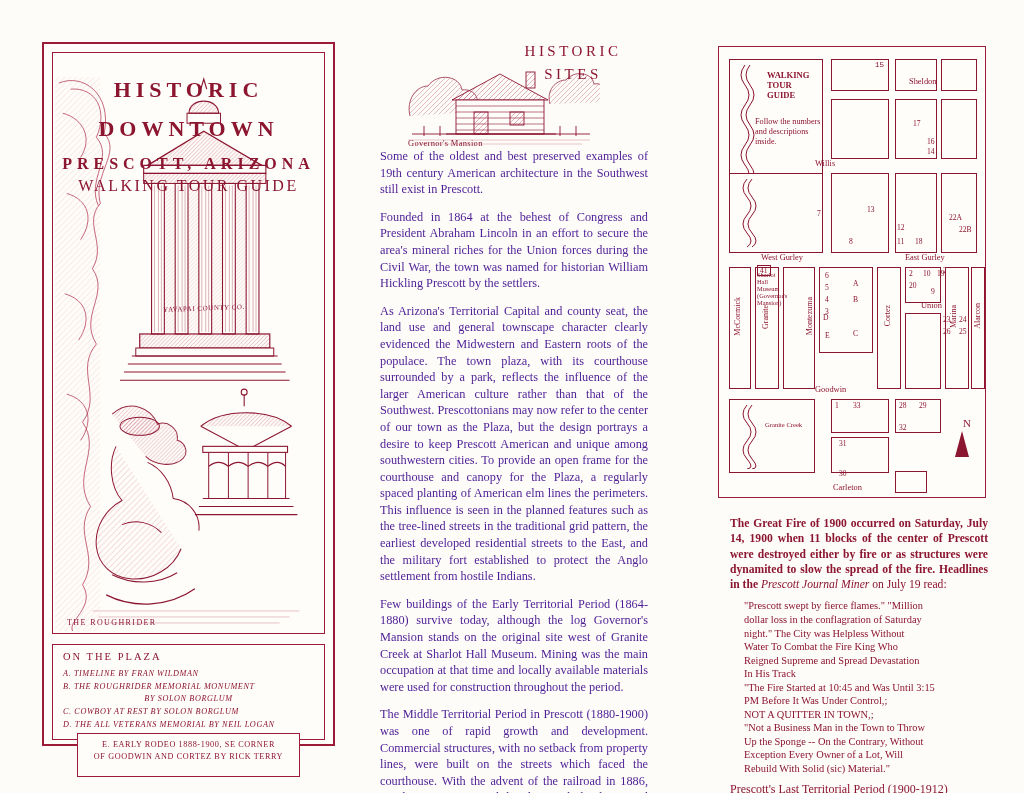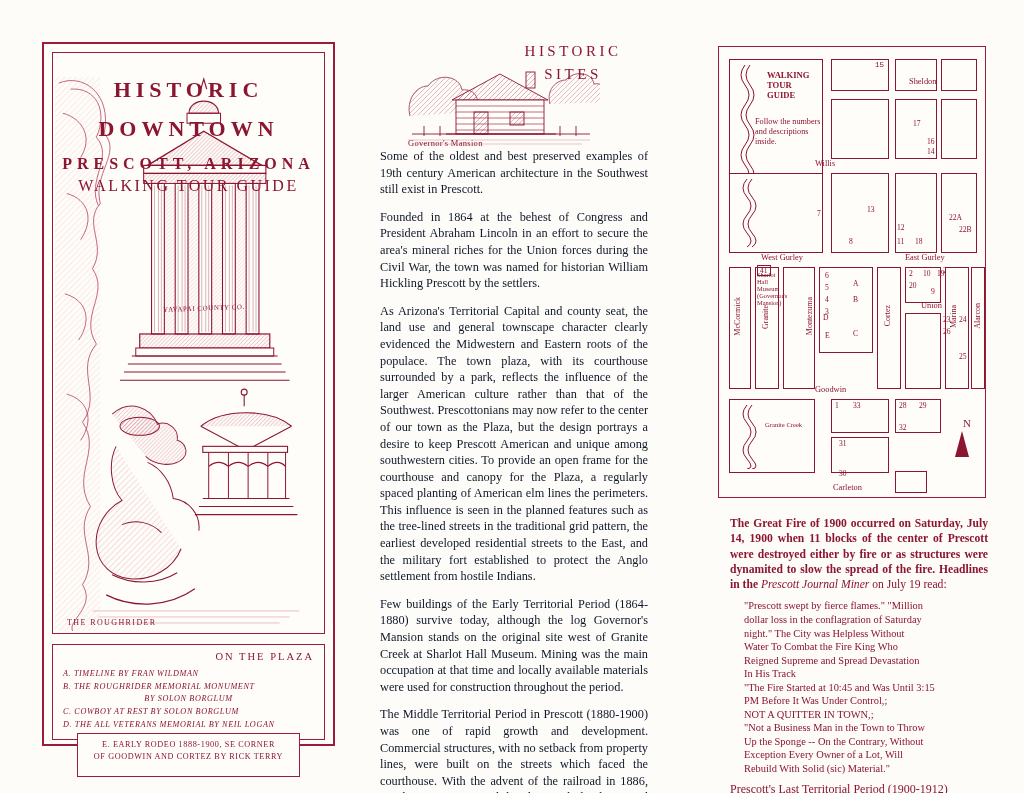--- a/index.html
+++ b/index.html
@@ -46,21 +46,21 @@
   .roughrider-cap{
     position:absolute;left:14px;bottom:6px;font-size:8px;letter-spacing:1.4px;
     color:#8c1530;
   }
   .plaza-box{
     position:absolute;left:8px;top:600px;right:8px;height:96px;
     border:1px solid #9c1b39;
     padding:6px 10px;box-sizing:border-box;
   }
   .plaza-title{
-    text-align:right;font-size:10.5px;letter-spacing:2px;margin-bottom:6px;
+    text-align:left;font-size:10.5px;letter-spacing:2px;margin-bottom:6px;
     color:#8c1530;
   }
   .plaza-list{list-style:none;margin:0;padding:0;}
   .plaza-list li{
     font-size:8.2px;letter-spacing:.6px;line-height:1.55;color:#8c1530;
   }
   .plaza-list li .it{font-style:italic;}
   .indent{display:block;text-align:center;}
   .rodeo-box{
     position:absolute;left:24px;right:24px;bottom:-38px;height:44px;
@@ -79,21 +79,21 @@
   }
   .gov-mansion-cap{
     position:absolute;left:28px;top:108px;font-size:8.5px;color:#8c1530;
     letter-spacing:.3px;
   }
   .p2-body{
     position:absolute;left:0;top:118px;width:268px;
   }
   .p2-body p{
     margin:0 0 11px 0;
-    font-size:12.3px;line-height:1.35;text-align:justify;color:#0f172a;
+    font-size:12.3px;line-height:1.35;text-align:justify;color:#4c1d95;
     font-family:"Liberation Serif", serif;
   }
   .p2-body p.first{margin-top:0;}
 
   
   .panel3{
     position:absolute;left:718px;top:46px;width:268px;height:700px;
   }
   .map-box{
     position:absolute;left:0;top:0;width:268px;height:452px;
@@ -382,21 +382,21 @@
       <div class="mnum" style="left:190px;top:222px;">2</div>
       <div class="mnum" style="left:204px;top:222px;">10</div>
       <div class="mnum" style="left:218px;top:222px;">19</div>
       <div class="mnum" style="left:190px;top:234px;">20</div>
       <div class="mnum" style="left:212px;top:240px;">9</div>
       <div class="street" style="left:202px;top:254px;">Union</div>
       <div class="mblk" style="left:186px;top:266px;width:34px;height:74px;"></div>
       <div class="mnum" style="left:224px;top:268px;">23</div>
       <div class="mnum" style="left:240px;top:268px;">24</div>
       <div class="mnum" style="left:224px;top:280px;">26</div>
-      <div class="mnum" style="left:240px;top:280px;margin-top:25px;">25</div>
+      <div class="mnum" style="left:240px;top:280px;">25</div>
 
       <div class="vstreet" style="left:14px;top:250px;">McCormick</div>
       <div class="vstreet" style="left:42px;top:258px;">Granite</div>
       <div class="vstreet" style="left:86px;top:250px;">Montezuma</div>
       <div class="vstreet" style="left:164px;top:258px;">Cortez</div>
       <div class="vstreet" style="left:230px;top:258px;">Marina</div>
       <div class="vstreet" style="left:254px;top:256px;">Alarcon</div>
 
       <div class="street" style="left:96px;top:338px;">Goodwin</div>
 

